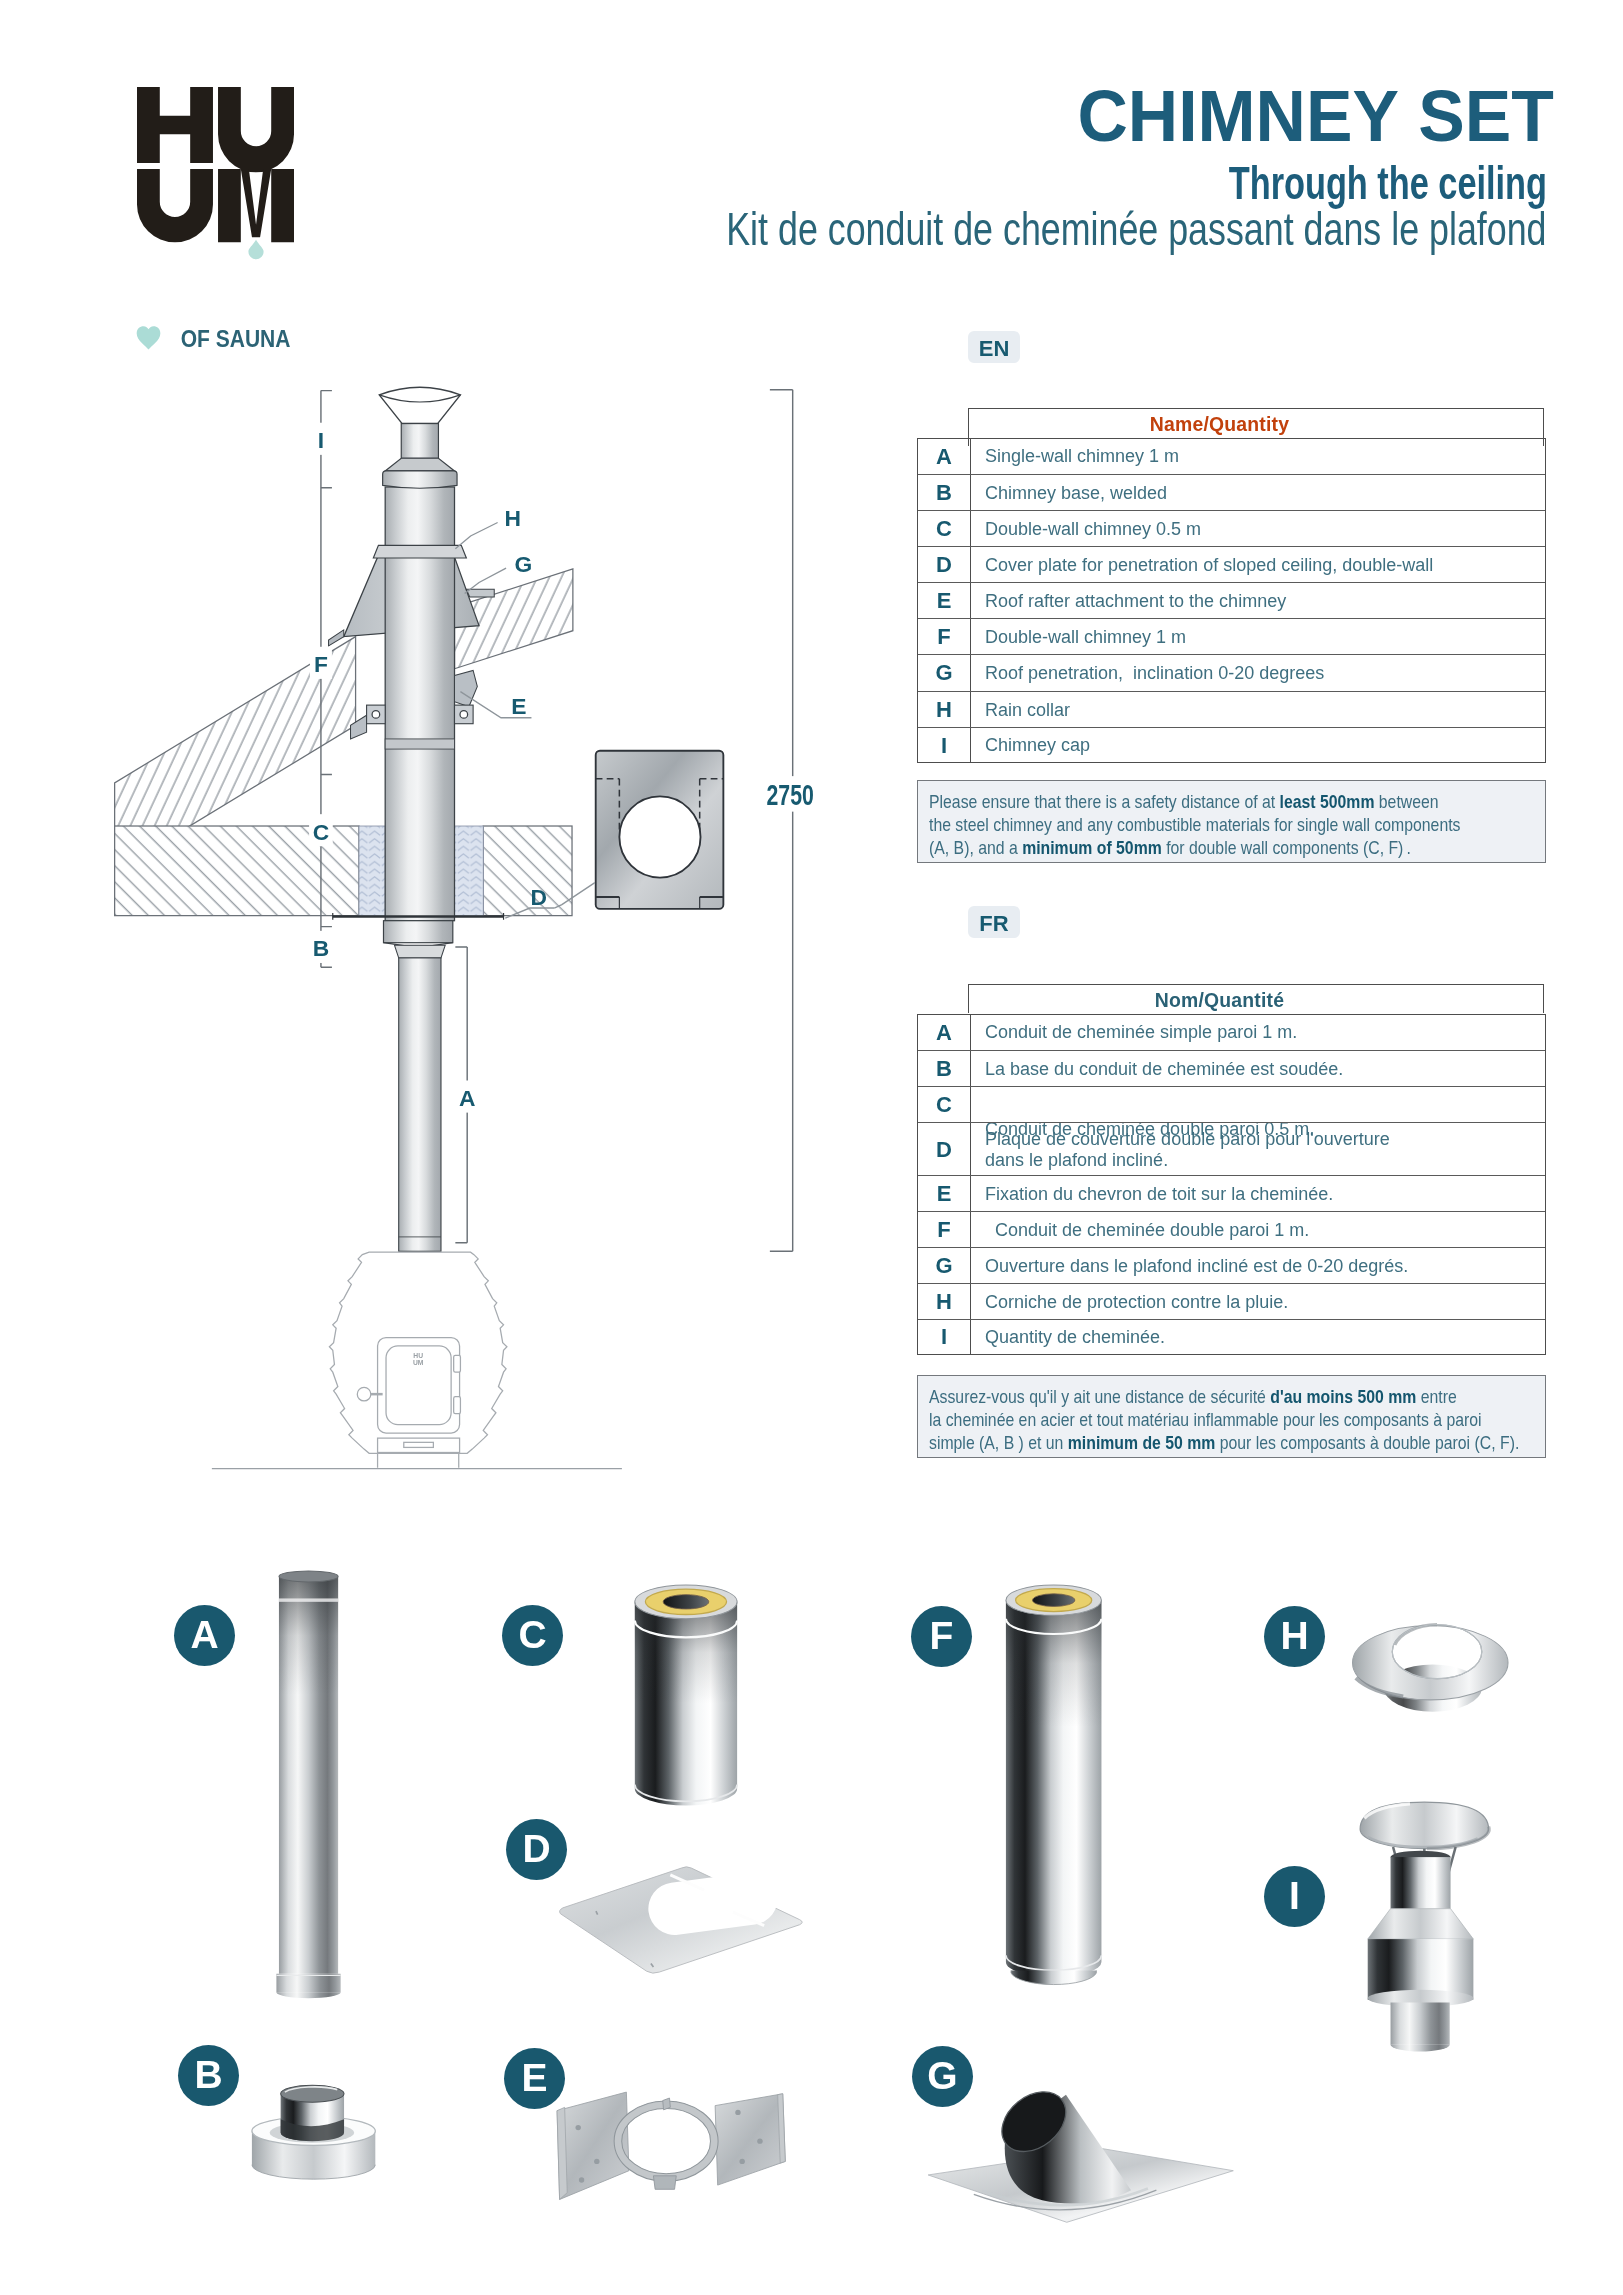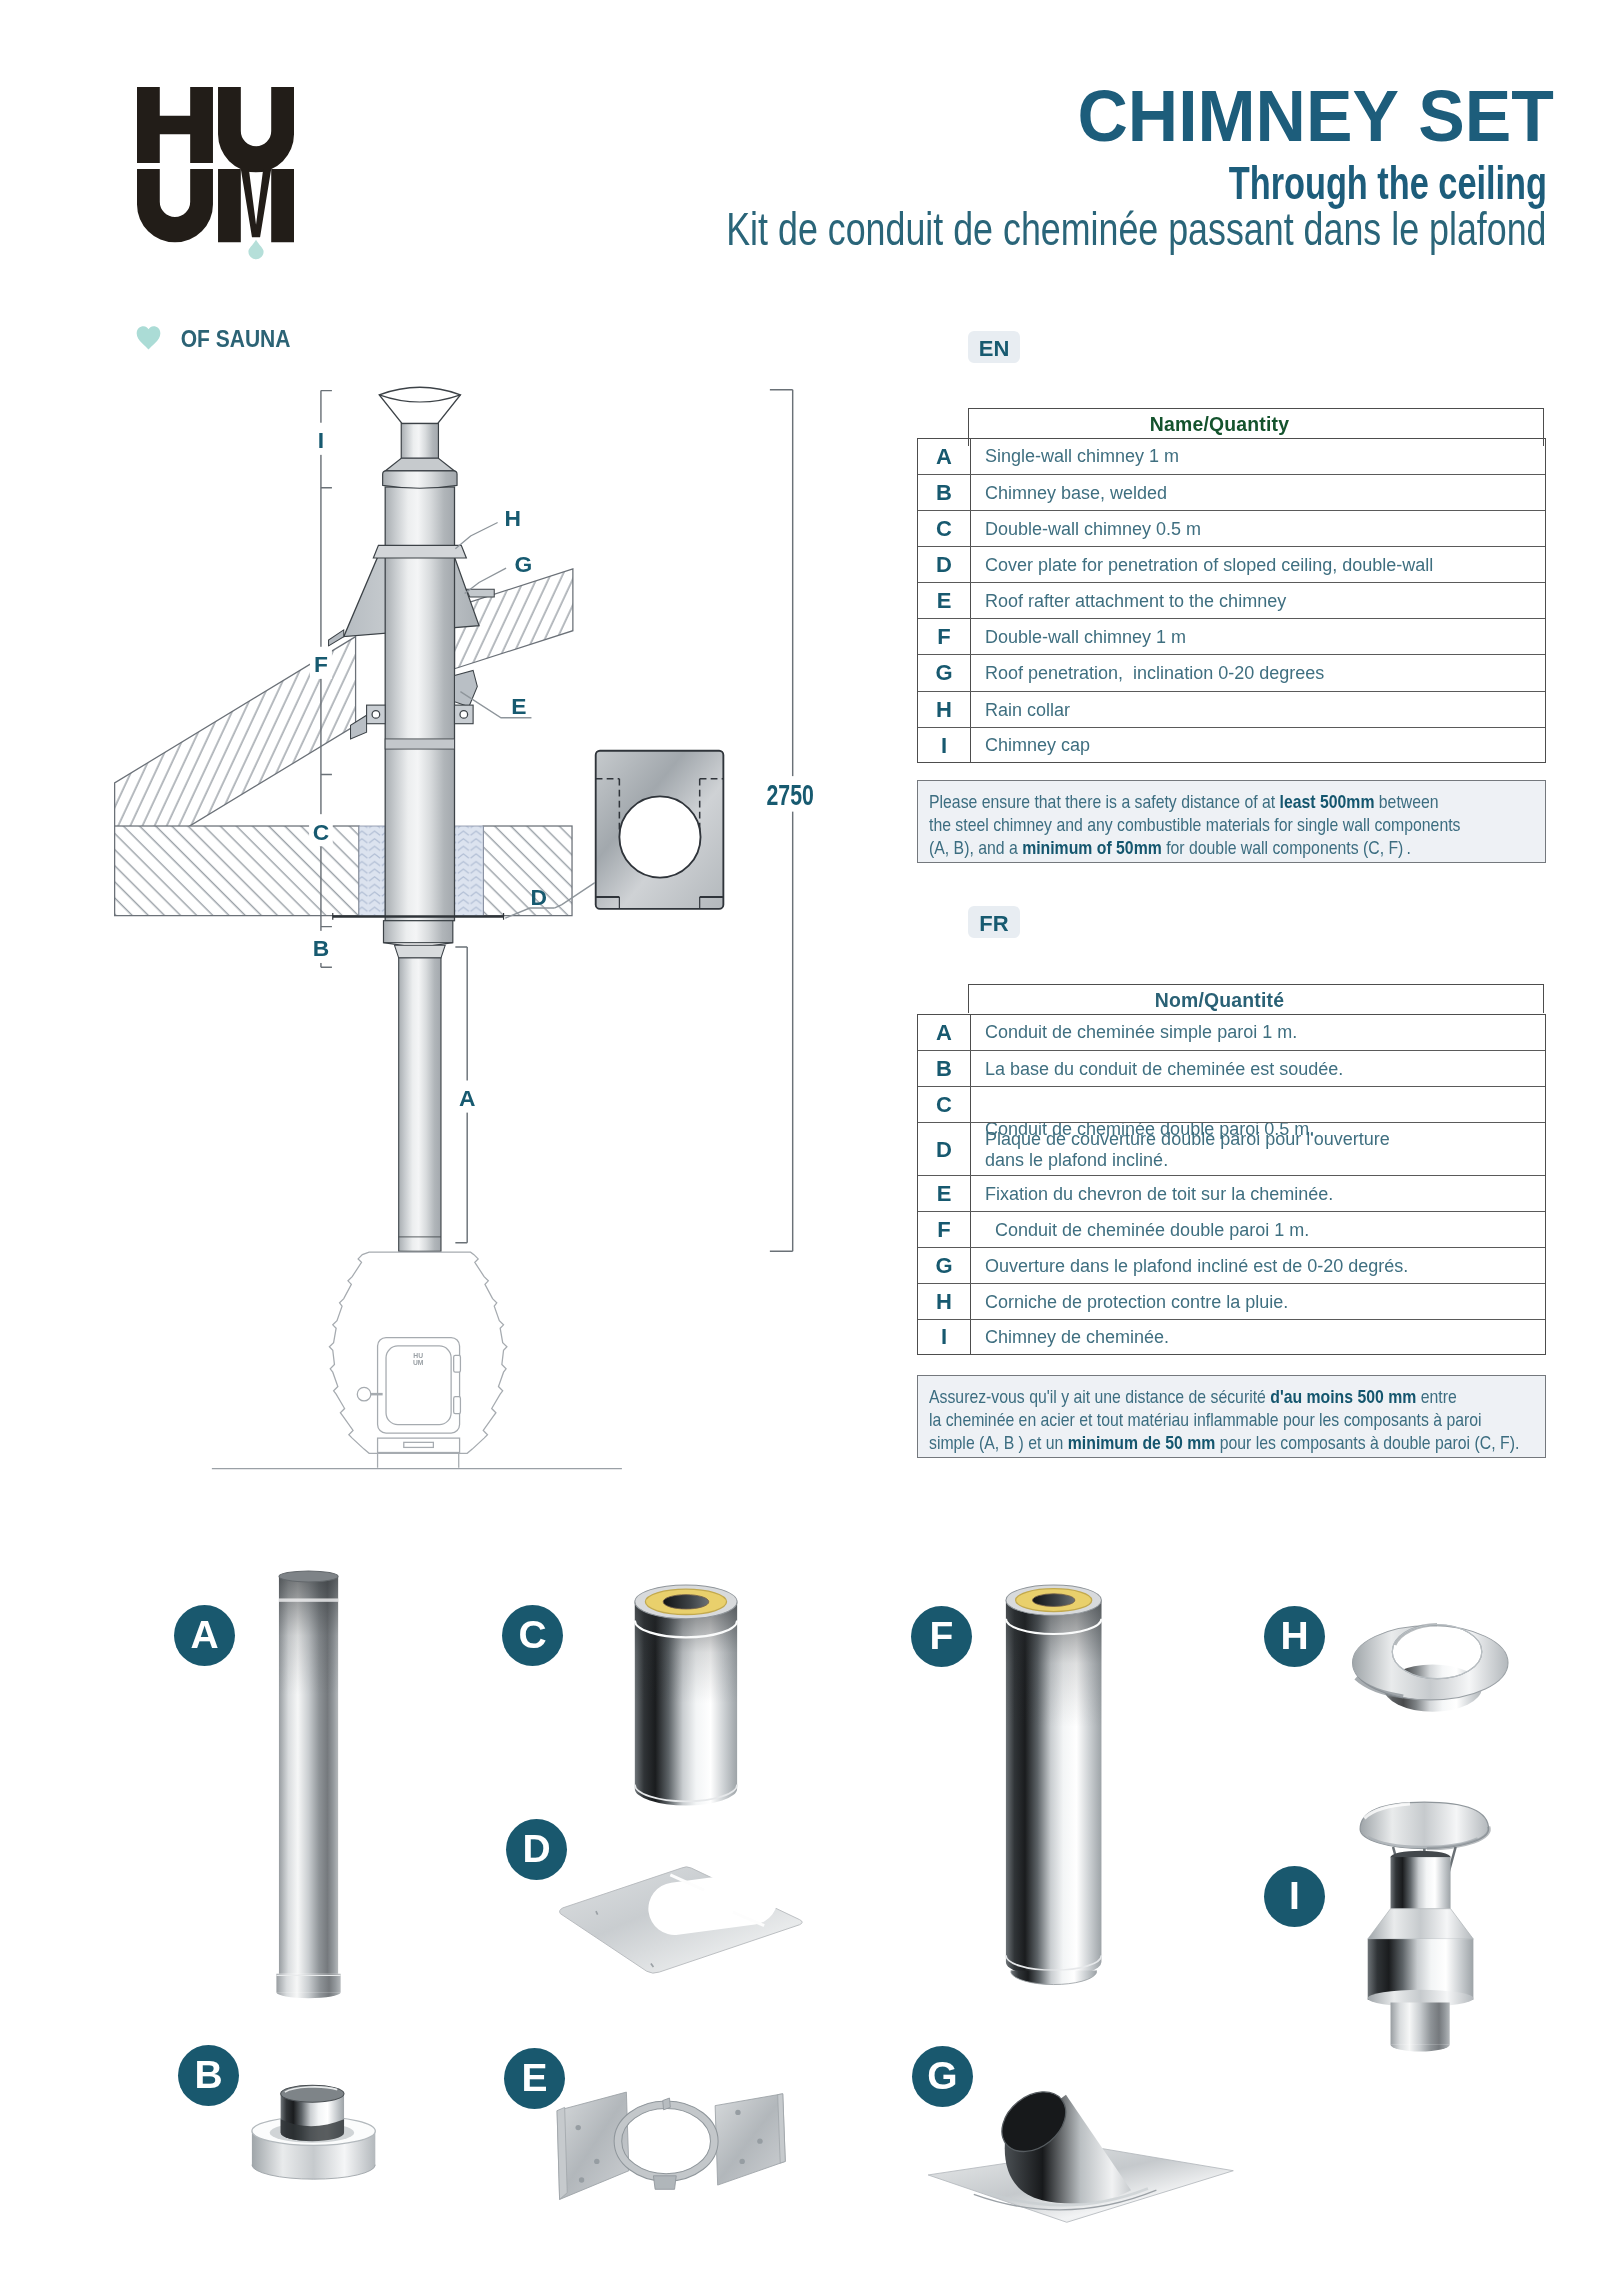--- a/index.html
+++ b/index.html
@@ -40,21 +40,21 @@
 <div class="abs" style="right:76px;top:205px;color:#2a6579;font-size:47px;line-height:47px;transform:scaleX(0.762);transform-origin:right;white-space:nowrap;">Kit de conduit de cheminée passant dans le plafond</div>
 
 <div class="abs" style="left:135px;top:324px;">
   <svg width="169" height="29" viewBox="0 0 200 34">
     <path d="M16,30 C13,26 2,19 2,11 C2,5.5 6,2.5 10,2.5 C13,2.5 15,4.2 16,6.2 C17,4.2 19,2.5 22,2.5 C26,2.5 30,5.5 30,11 C30,19 19,26 16,30 Z" fill="#abdcd6"></path>
     <text x="54" y="27" font-family="Liberation Sans, sans-serif" font-weight="bold" font-size="29" fill="#2c6375" textLength="130" lengthAdjust="spacingAndGlyphs">OF SAUNA</text>
   </svg>
 </div>
 
 <div class="lang" style="left:968px;top:331px;">EN</div>
-<div class="abs" style="left:968px;top:408px;width:576px;height:38px;border:1.2px solid #4d4d4d;border-bottom:none;text-align:center;line-height:30px;font-size:19.4px;color:#14532d;font-weight:bold;letter-spacing:0.2px;padding-right:73px;box-sizing:border-box;">Name/Quantity</div>
+<div class="abs" style="left:968px;top:408px;width:576px;height:38px;border:1.2px solid #4d4d4d;border-bottom:none;text-align:center;line-height:30px;font-size:19.4px;color:#c2410c;font-weight:bold;letter-spacing:0.2px;padding-right:73px;box-sizing:border-box;">Name/Quantity</div>
 <div class="abs" style="left:917px;top:438px;width:627px;height:323px;border:1.2px solid #4d4d4d;">
   <div class="abs" style="left:52px;top:0;width:0;height:323px;border-left:1.2px solid #4d4d4d;"></div>
   <div class="row" style="top:0px;width:627px;height:35px;">
         <span class="lt" style="line-height:35px;top:0;">A</span>
         <span class="dt" style="left:67px;line-height:35px;">Single-wall chimney 1 m</span>
       </div>
   <div class="row" style="top:35px;width:627px;height:36px;border-top:1px solid #5a5a5a;">
         <span class="lt" style="line-height:36px;top:0;">B</span>
         <span class="dt" style="left:67px;line-height:36px;">Chimney base, welded</span>
       </div>
@@ -126,21 +126,21 @@
   <div class="row" style="top:232px;width:627px;height:36px;border-top:1px solid #5a5a5a;">
         <span class="lt" style="line-height:36px;top:0;">G</span>
         <span class="dt" style="left:67px;line-height:36px;">Ouverture dans le plafond incliné est de 0-20 degrés.</span>
       </div>
   <div class="row" style="top:268px;width:627px;height:36px;border-top:1px solid #5a5a5a;">
         <span class="lt" style="line-height:36px;top:0;">H</span>
         <span class="dt" style="left:67px;line-height:36px;">Corniche de protection contre la pluie.</span>
       </div>
   <div class="row" style="top:304px;width:627px;height:34px;border-top:1px solid #5a5a5a;">
         <span class="lt" style="line-height:34px;top:0;">I</span>
-        <span class="dt" style="left:67px;line-height:34px;">Chimney de cheminée.</span>
+        <span class="dt" style="left:67px;line-height:34px;">Quantity de cheminée.</span>
       </div>
 </div>
 <div class="note" style="left:917px;top:1375px;width:629px;height:83px;">
 <div style="transform:scaleX(0.85);transform-origin:left top;white-space:nowrap;">
 Assurez-vous qu'il y ait une distance de sécurité <b>d'au moins 500 mm</b> entre<br>
 la cheminée en acier et tout matériau inflammable pour les composants à paroi<br>
 simple (A, B ) et un <b>minimum de 50 mm</b> pour les composants à double paroi (C, F).
 </div>
     </div>
 

